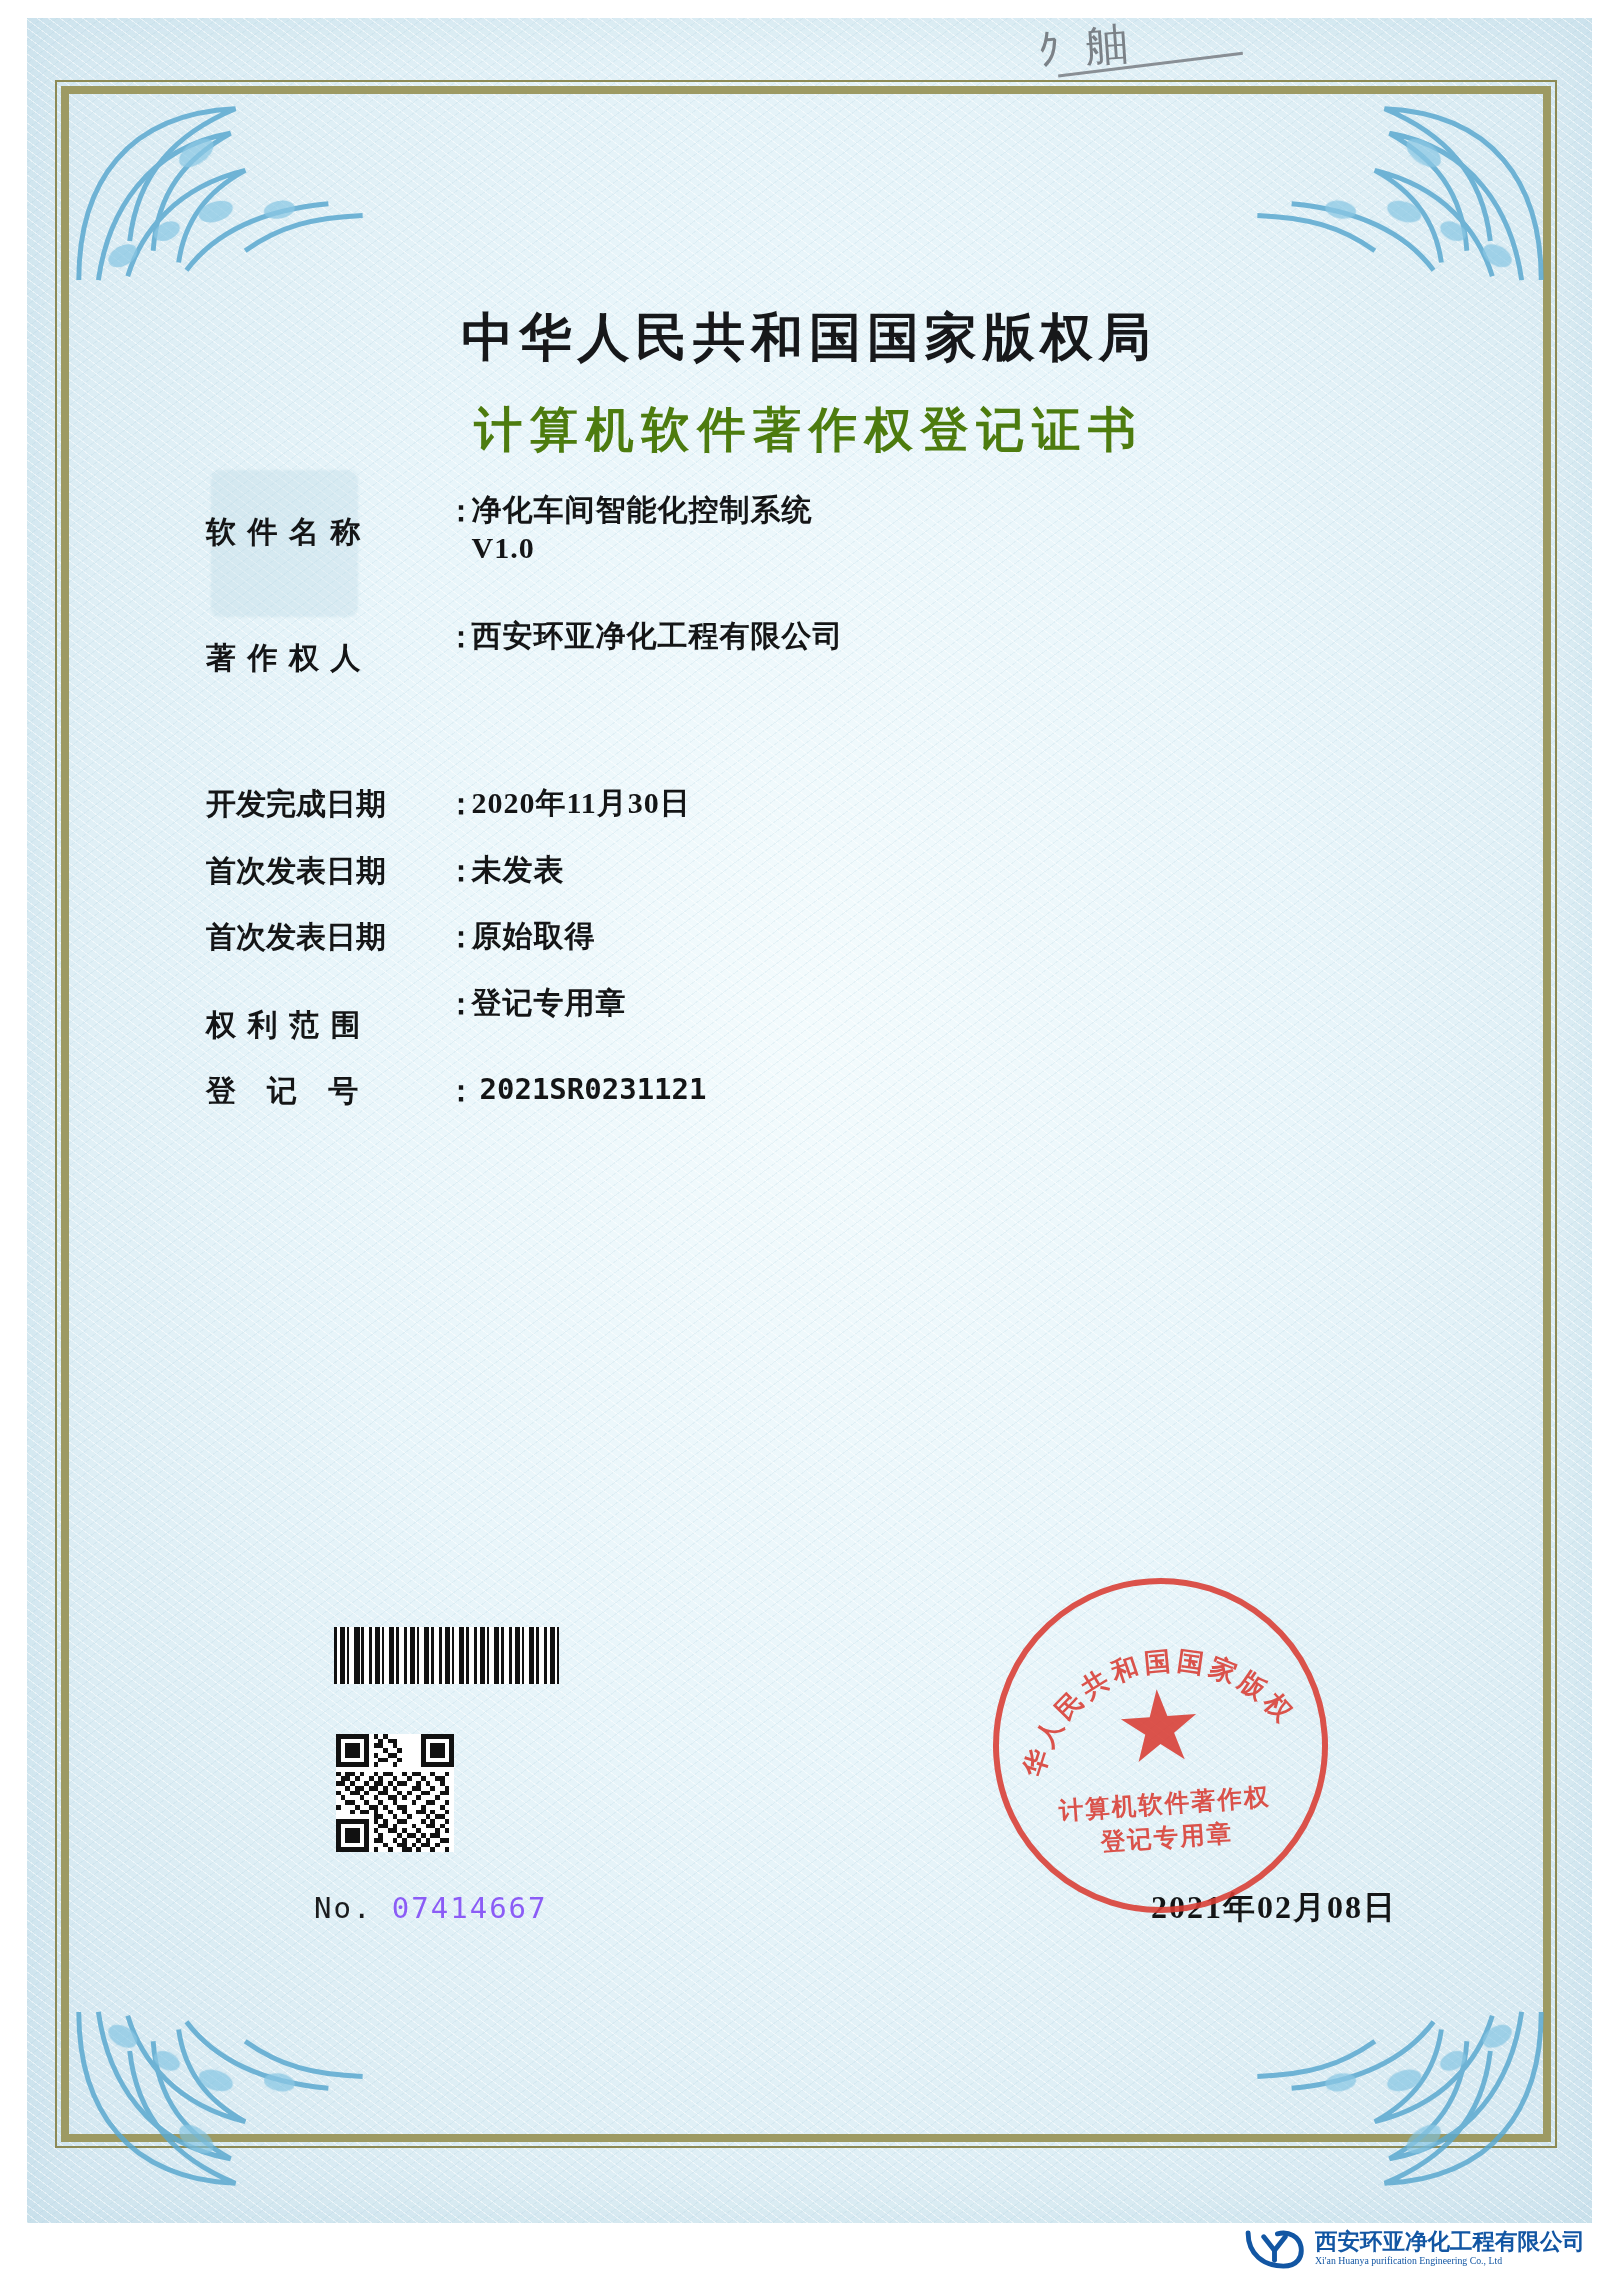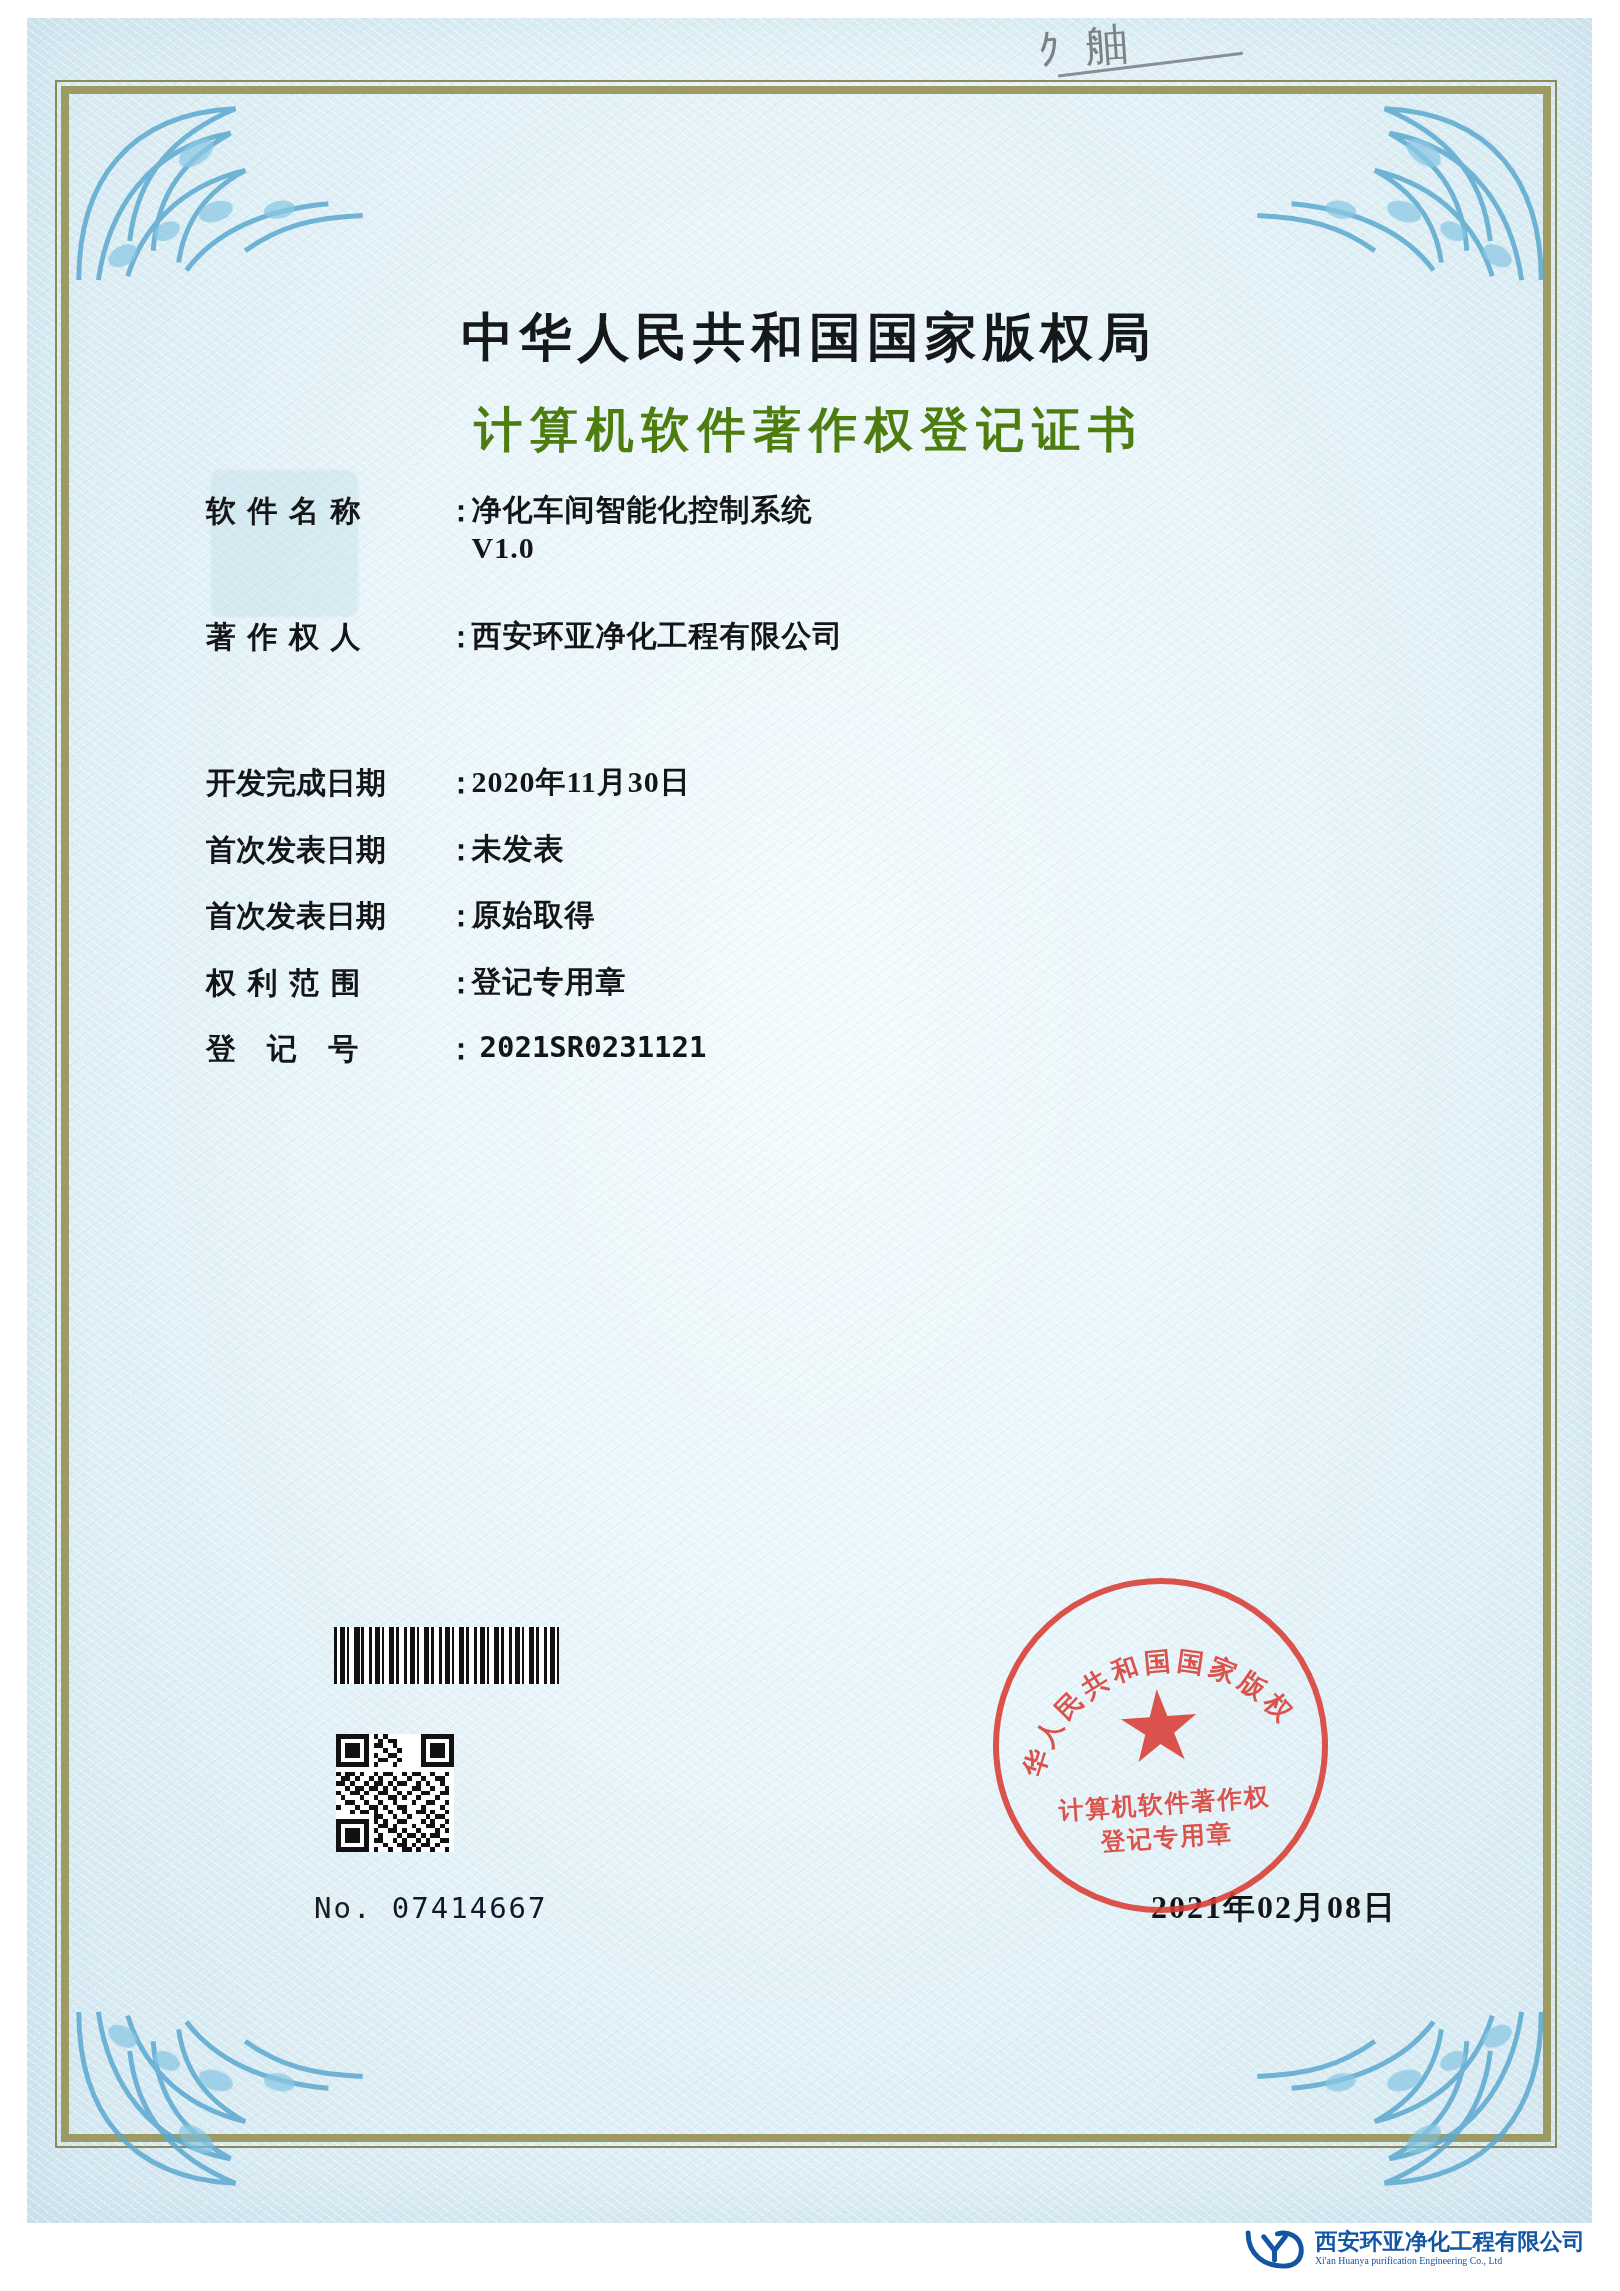--- a/index.html
+++ b/index.html
@@ -140,21 +140,21 @@
   }
   .row .label{
     width:240px;
     flex:0 0 240px;
     font-size:30px;
     font-weight:700;
     color:#141516;
     letter-spacing:0px;
   }
   .row .label.sp3{letter-spacing:11.8px;}
-  .row .label.sp2{letter-spacing:2px;}
+  .row .label.sp2{letter-spacing:2px;margin-top:21px;}
   .row .colon{
     width:25.5px;flex:0 0 25.5px;
     font-size:30px;font-weight:700;color:#141516;
   }
   .row .value{
     font-size:30px;
     color:#141516;
     font-weight:700;
     letter-spacing:1px;
     line-height:1.28;
@@ -204,21 +204,21 @@
 
   .serial{
     position:absolute;
     left:196px;
     top:1764px;
     font-size:29px;
     letter-spacing:2px;
     color:#1b1c1e;
     font-family:"DejaVu Sans Mono","Liberation Mono",monospace;
   }
-  .serial .num{color:#0f172a;margin-top:25px;}
+  .serial .num{color:#8b5cf6;margin-top:25px;}
 
   .issue-date{
     position:absolute;
     right:103px;
     top:1759px;
     font-size:32px;
     font-weight:700;
     color:#141516;
     letter-spacing:2px;
   }

